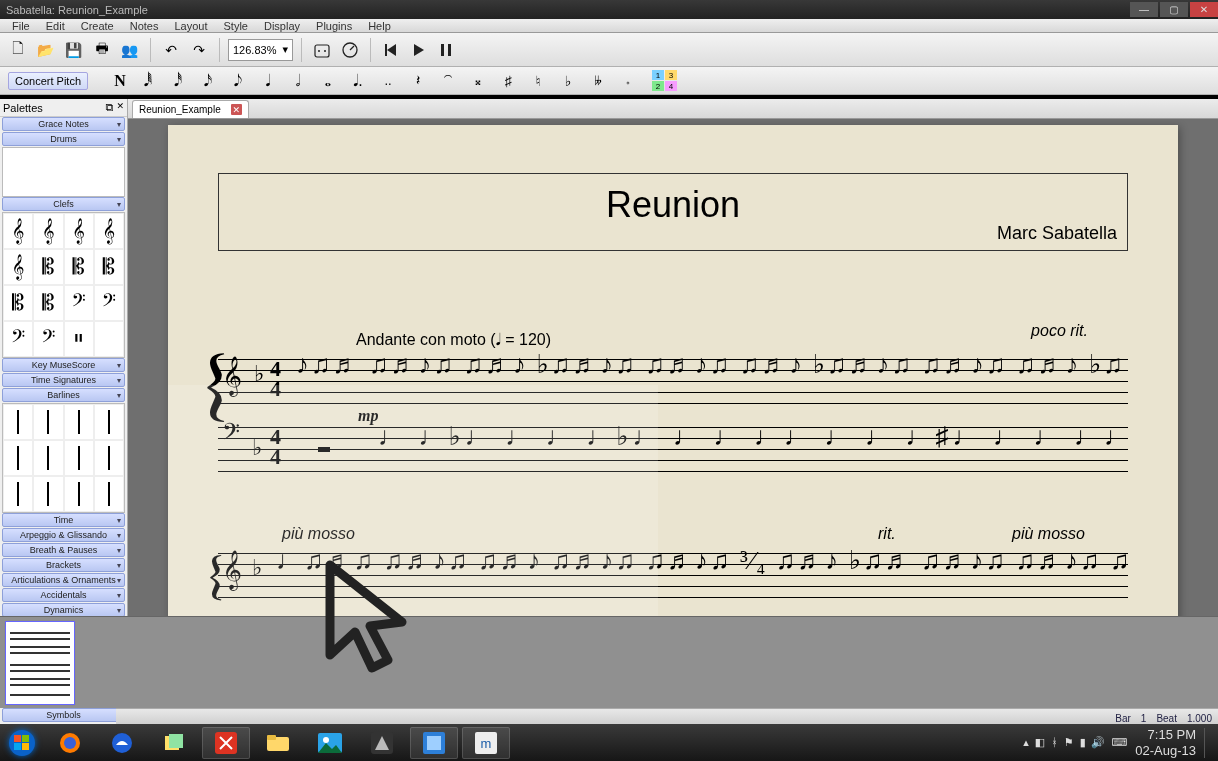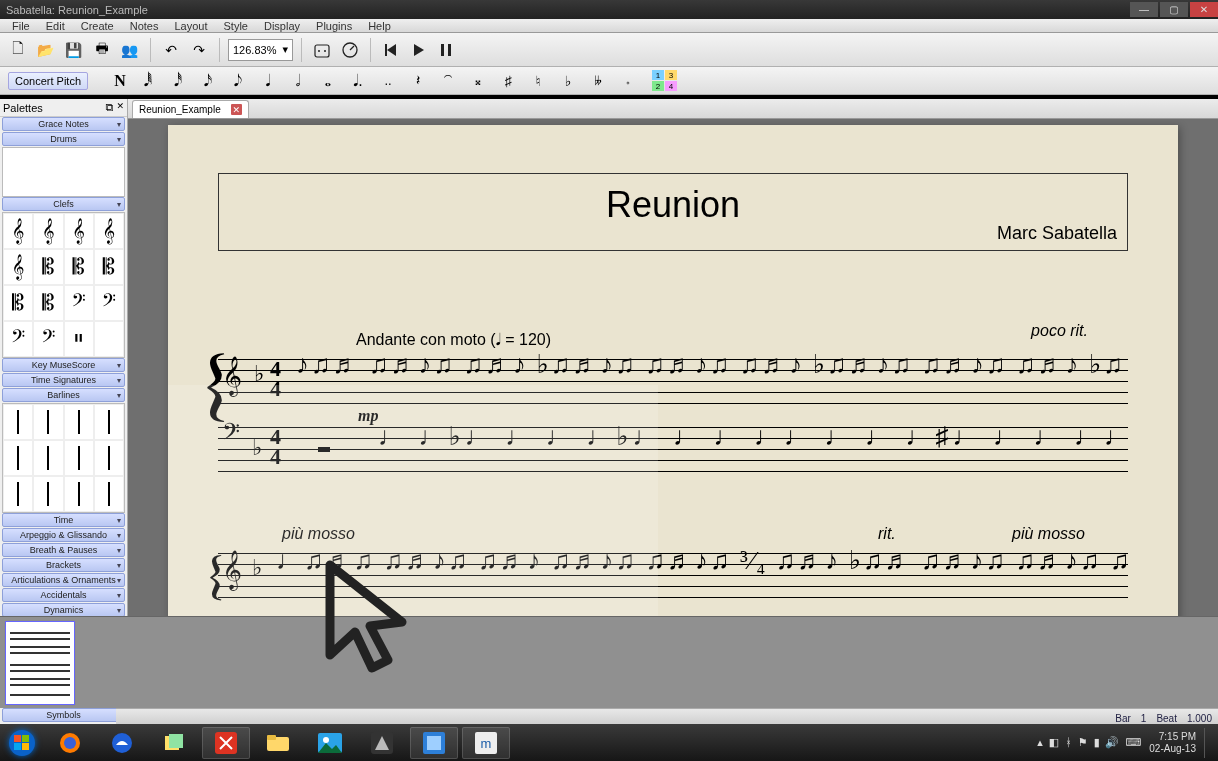--- a/index.html
+++ b/index.html
@@ -87,21 +87,21 @@
 
 .big-cursor { position: absolute; left: 320px; top: 560px; pointer-events: none; }
 
 
 .taskbar { position: absolute; left: 0; right: 0; bottom: 0; height: 37px; background: linear-gradient(#3a3a3a,#161616); display: flex; align-items: center; }
 .start-orb { width: 44px; height: 37px; display: flex; align-items: center; justify-content: center; }
 .start-orb svg { filter: drop-shadow(0 0 3px #06c); }
 .tb-item { width: 48px; height: 32px; margin: 0 2px; border-radius: 2px; display: flex; align-items: center; justify-content: center; font-size: 16px; }
 .tb-item.active { background: rgba(255,255,255,0.1); box-shadow: inset 0 0 0 1px rgba(255,255,255,0.15); }
 .tray { margin-left: auto; display: flex; align-items: center; gap: 8px; color: #ddd; font-size: 10px; padding-right: 6px; }
-.tray .clock { text-align: right; line-height: 1.2; font-size: 10px; }
+.tray .clock { text-align: right; line-height: 1.2; font-size: 13px; }
 .tray-icons { display: flex; gap: 6px; font-size: 11px; }
 </style>
 </head>
 <body>
 
 <div class="titlebar">
   <span>Sabatella: Reunion_Example</span>
   <div class="spacer"></div>
   <div class="winbtn">—</div>
   <div class="winbtn">▢</div>

